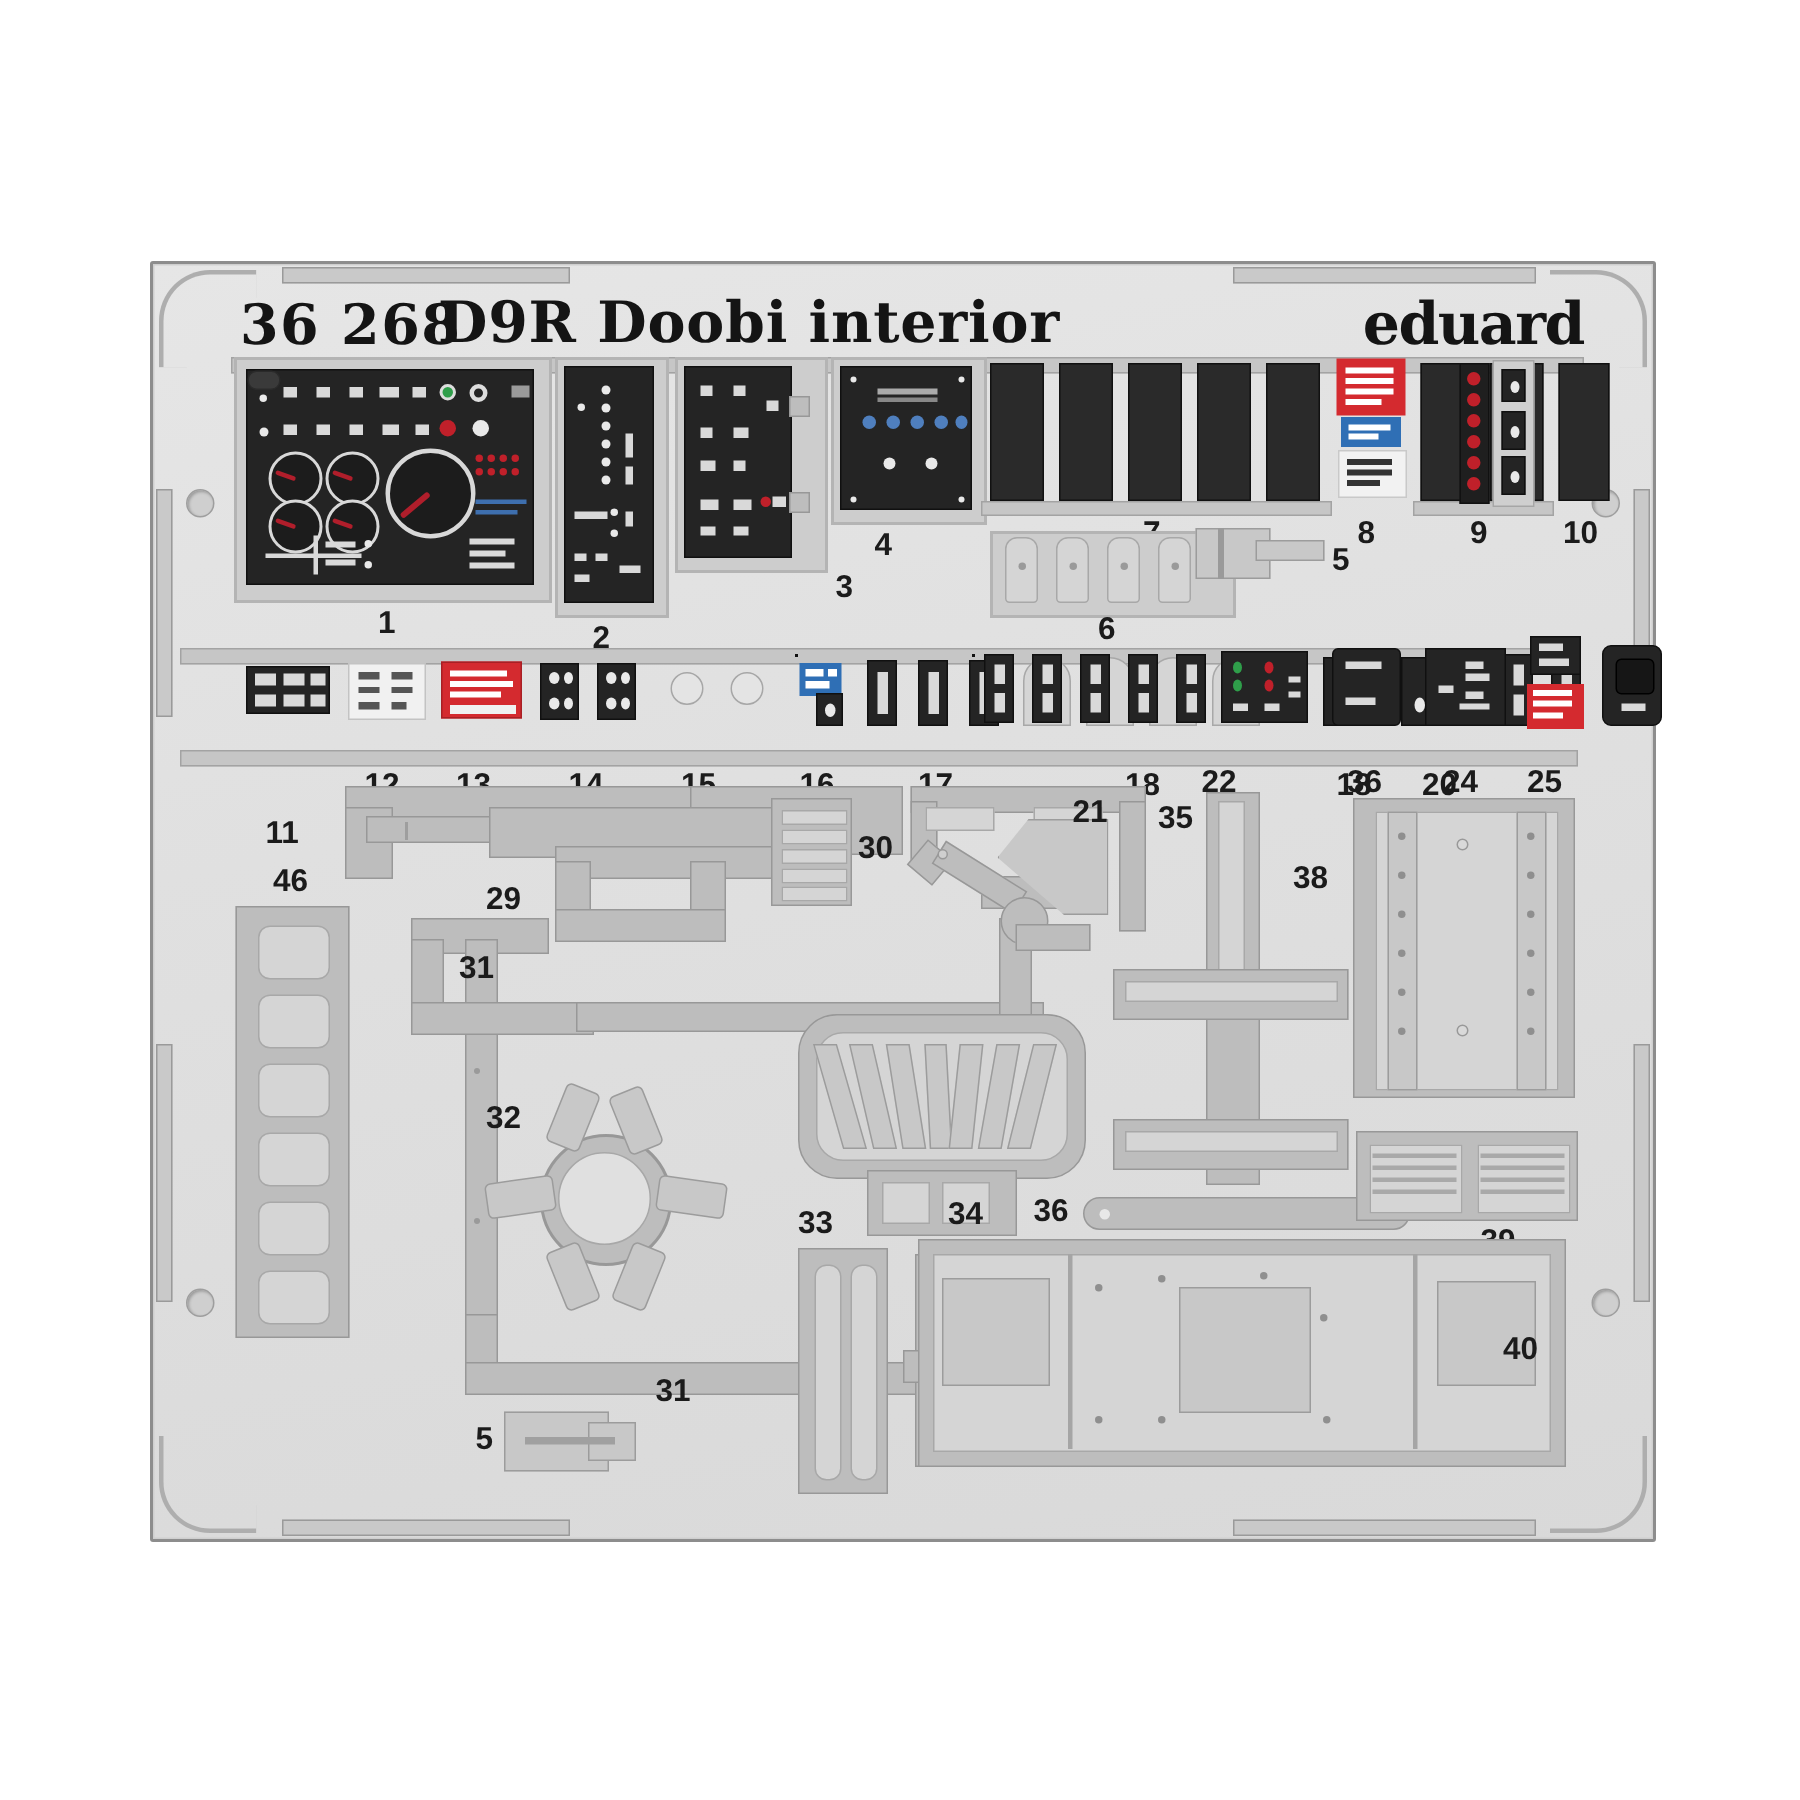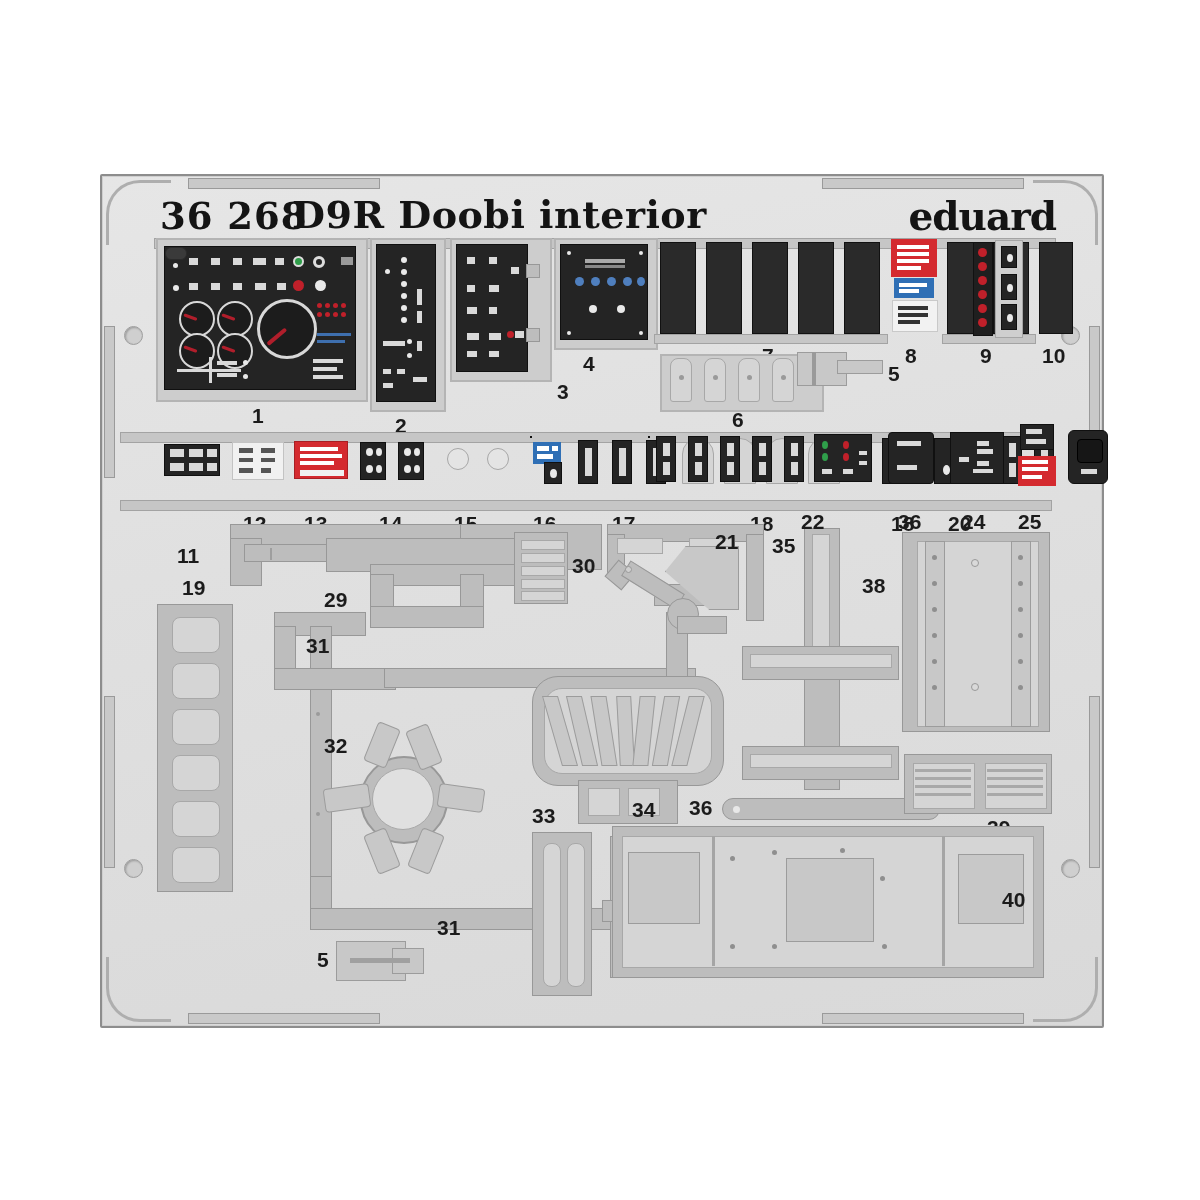--- a/index.html
+++ b/index.html
@@ -405,21 +405,21 @@
     <div class="part blk" style="left:546px;top:260px;width:0;height:0;"></div>
 
     <div class="part gry" style="left:55px;top:428px;width:76px;height:288px;">
       <div class="lt" style="position:absolute;left:14px;top:12px;width:46px;height:34px;border-radius:8px;"></div>
       <div class="lt" style="position:absolute;left:14px;top:58px;width:46px;height:34px;border-radius:8px;"></div>
       <div class="lt" style="position:absolute;left:14px;top:104px;width:46px;height:34px;border-radius:8px;"></div>
       <div class="lt" style="position:absolute;left:14px;top:150px;width:46px;height:34px;border-radius:8px;"></div>
       <div class="lt" style="position:absolute;left:14px;top:196px;width:46px;height:34px;border-radius:8px;"></div>
       <div class="lt" style="position:absolute;left:14px;top:242px;width:46px;height:34px;border-radius:8px;"></div>
     </div>
-    <div class="pnum" style="left:80px;top:400px;">19</div>
+    <div class="pnum" style="left:80px;top:400px;">46</div>
 
     <div style="position:absolute;left:128px;top:348px;width:370px;height:110px;">
       <div class="gry" style="position:absolute;left:0;top:0;width:250px;height:20px;"></div>
       <div class="gry" style="position:absolute;left:230px;top:0;width:140px;height:44px;"></div>
       <div class="gry" style="position:absolute;left:0;top:14px;width:30px;height:46px;"></div>
       <div class="gry" style="position:absolute;left:14px;top:20px;width:100px;height:16px;"></div>
       <div class="gry" style="position:absolute;left:96px;top:14px;width:200px;height:32px;"></div>
       <div class="gry" style="position:absolute;left:140px;top:40px;width:160px;height:20px;"></div>
       <div class="gry" style="position:absolute;left:140px;top:50px;width:22px;height:50px;"></div>
       <div class="gry" style="position:absolute;left:230px;top:50px;width:22px;height:50px;"></div>

